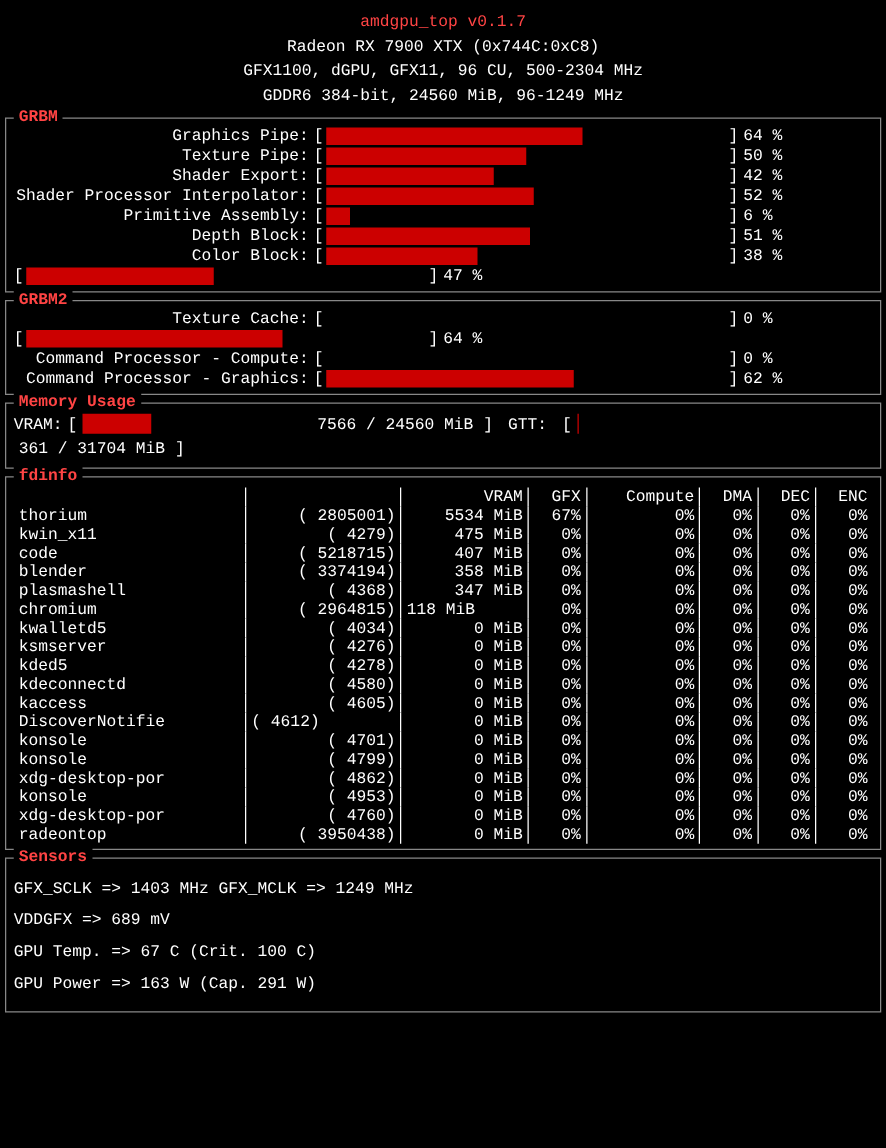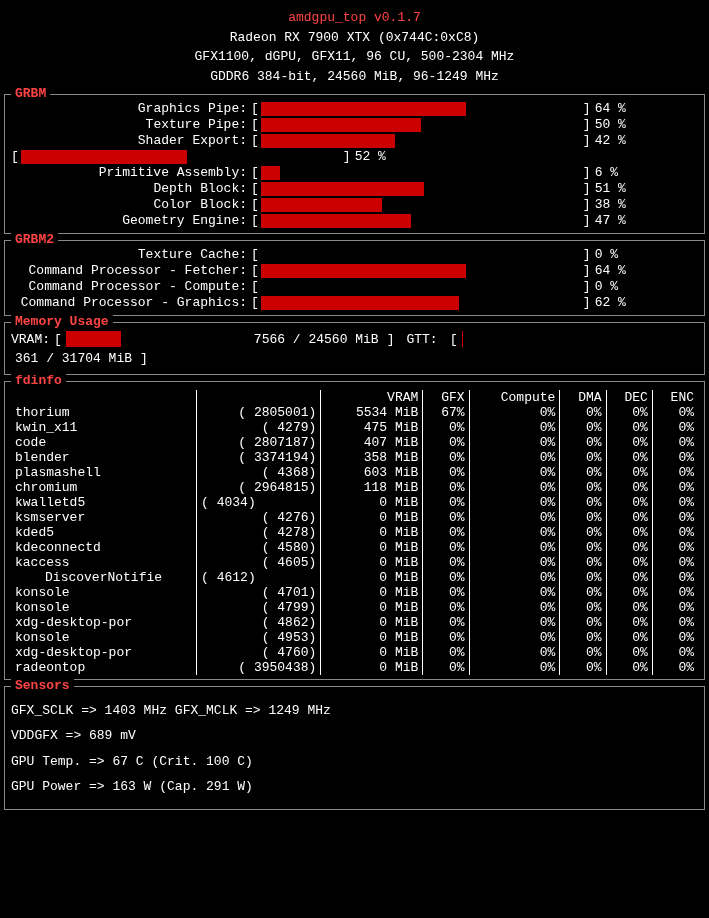--- a/index.html
+++ b/index.html
@@ -166,20 +166,21 @@
         <span class="bar-value">50 %</span>
       </div>
       <div class="bar-row">
         <span class="bar-label">Shader Export:</span>
         <span class="bar-bracket-open">[</span>
         <span class="bar-track"><span class="bar-fill" style="width: 42%;"></span></span>
         <span class="bar-bracket-close">]</span>
         <span class="bar-value">42 %</span>
       </div>
       <div class="bar-row">
+        <span class="bar-label">Shader Processor Interpolator:</span>
         <span class="bar-bracket-open">[</span>
         <span class="bar-track"><span class="bar-fill" style="width: 52%;"></span></span>
         <span class="bar-bracket-close">]</span>
         <span class="bar-value">52 %</span>
       </div>
       <div class="bar-row">
         <span class="bar-label">Primitive Assembly:</span>
         <span class="bar-bracket-open">[</span>
         <span class="bar-track"><span class="bar-fill" style="width: 6%;"></span></span>
         <span class="bar-bracket-close">]</span>
@@ -193,41 +194,39 @@
         <span class="bar-value">51 %</span>
       </div>
       <div class="bar-row">
         <span class="bar-label">Color Block:</span>
         <span class="bar-bracket-open">[</span>
         <span class="bar-track"><span class="bar-fill" style="width: 38%;"></span></span>
         <span class="bar-bracket-close">]</span>
         <span class="bar-value">38 %</span>
       </div>
       <div class="bar-row">
-        <span class="bar-label">Geometry Engine:</span>
         <span class="bar-bracket-open">[</span>
         <span class="bar-track"><span class="bar-fill" style="width: 47%;"></span></span>
         <span class="bar-bracket-close">]</span>
         <span class="bar-value">47 %</span>
       </div>
     </div>
 </div>
 
 <div class="section">
   <div class="section-label">GRBM2</div>
   <div class="section-inner" id="grbm2-rows">
       <div class="bar-row">
         <span class="bar-label">Texture Cache:</span>
         <span class="bar-bracket-open">[</span>
         <span class="bar-track"><span class="bar-fill" style="width: 0%;"></span></span>
         <span class="bar-bracket-close">]</span>
         <span class="bar-value">0 %</span>
       </div>
       <div class="bar-row">
-        <span class="bar-label">Command Processor -  Fetcher:</span>
         <span class="bar-bracket-open">[</span>
         <span class="bar-track"><span class="bar-fill" style="width: 64%;"></span></span>
         <span class="bar-bracket-close">]</span>
         <span class="bar-value">64 %</span>
       </div>
       <div class="bar-row">
         <span class="bar-label">Command Processor -  Compute:</span>
         <span class="bar-bracket-open">[</span>
         <span class="bar-track"><span class="bar-fill" style="width: 0%;"></span></span>
         <span class="bar-bracket-close">]</span>
@@ -297,61 +296,61 @@
             <td style="text-align: right; border-right: 1px solid rgb(255, 255, 255);">( 4279)</td>
             <td style="text-align: right; border-right: 1px solid rgb(255, 255, 255);">475 MiB</td>
             <td style="text-align: right; border-right: 1px solid rgb(255, 255, 255);">0%</td>
             <td style="text-align: right; border-right: 1px solid rgb(255, 255, 255);">0%</td>
             <td style="text-align: right; border-right: 1px solid rgb(255, 255, 255);">0%</td>
             <td style="text-align: right; border-right: 1px solid rgb(255, 255, 255);">0%</td>
             <td style="text-align: right;">0%</td>
           </tr>
           <tr>
             <td style="text-align: left; border-right: 1px solid rgb(255, 255, 255);">code</td>
-            <td style="text-align: right; border-right: 1px solid rgb(255, 255, 255);">( 2807187)</td>
+            <td style="text-align: right; border-right: 1px solid rgb(255, 255, 255);">( 5218715)</td>
             <td style="text-align: right; border-right: 1px solid rgb(255, 255, 255); font-family: Liberation Mono, monospace;">407 MiB</td>
             <td style="text-align: right; border-right: 1px solid rgb(255, 255, 255);">0%</td>
             <td style="text-align: right; border-right: 1px solid rgb(255, 255, 255);">0%</td>
             <td style="text-align: right; border-right: 1px solid rgb(255, 255, 255);">0%</td>
             <td style="text-align: right; border-right: 1px solid rgb(255, 255, 255);">0%</td>
             <td style="text-align: right;">0%</td>
           </tr>
           <tr>
             <td style="text-align: left; border-right: 1px solid rgb(255, 255, 255);">blender</td>
             <td style="border-right: 1px solid rgb(255, 255, 255);">( 3374194)</td>
             <td style="text-align: right; border-right: 1px solid rgb(255, 255, 255);">358 MiB</td>
             <td style="text-align: right; border-right: 1px solid rgb(255, 255, 255);">0%</td>
             <td style="text-align: right; border-right: 1px solid rgb(255, 255, 255);">0%</td>
             <td style="text-align: right; border-right: 1px solid rgb(255, 255, 255);">0%</td>
             <td style="text-align: right; border-right: 1px solid rgb(255, 255, 255);">0%</td>
             <td style="text-align: right;">0%</td>
           </tr>
           <tr>
             <td style="text-align: left; border-right: 1px solid rgb(255, 255, 255);">plasmashell</td>
             <td style="text-align: right; border-right: 1px solid rgb(255, 255, 255);">( 4368)</td>
-            <td style="text-align: right; border-right: 1px solid rgb(255, 255, 255);">603 MiB</td>
+            <td style="text-align: right; border-right: 1px solid rgb(255, 255, 255);">347 MiB</td>
             <td style="text-align: right; border-right: 1px solid rgb(255, 255, 255);">0%</td>
             <td style="text-align: right; border-right: 1px solid rgb(255, 255, 255);">0%</td>
             <td style="text-align: right; border-right: 1px solid rgb(255, 255, 255);">0%</td>
             <td style="text-align: right; border-right: 1px solid rgb(255, 255, 255);">0%</td>
             <td style="text-align: right;">0%</td>
           </tr>
           <tr>
             <td style="text-align: left; border-right: 1px solid rgb(255, 255, 255);">chromium</td>
             <td style="text-align: right; border-right: 1px solid rgb(255, 255, 255);">( 2964815)</td>
-            <td style="text-align: right; border-right: 1px solid rgb(255, 255, 255);">118 MiB</td>
+            <td style="text-align: left; border-right: 1px solid rgb(255, 255, 255);">118 MiB</td>
             <td style="text-align: right; border-right: 1px solid rgb(255, 255, 255);">0%</td>
             <td style="text-align: right; border-right: 1px solid rgb(255, 255, 255);">0%</td>
             <td style="text-align: right; border-right: 1px solid rgb(255, 255, 255);">0%</td>
             <td style="text-align: right; border-right: 1px solid rgb(255, 255, 255);">0%</td>
             <td style="text-align: right;">0%</td>
           </tr>
           <tr>
             <td style="text-align: left; border-right: 1px solid rgb(255, 255, 255);">kwalletd5</td>
-            <td style="text-align: left; border-right: 1px solid rgb(255, 255, 255);">( 4034)</td>
+            <td style="text-align: right; border-right: 1px solid rgb(255, 255, 255);">( 4034)</td>
             <td style="text-align: right; border-right: 1px solid rgb(255, 255, 255);">0 MiB</td>
             <td style="text-align: right; border-right: 1px solid rgb(255, 255, 255);">0%</td>
             <td style="text-align: right; border-right: 1px solid rgb(255, 255, 255);">0%</td>
             <td style="text-align: right; border-right: 1px solid rgb(255, 255, 255);">0%</td>
             <td style="text-align: right; border-right: 1px solid rgb(255, 255, 255);">0%</td>
             <td style="text-align: right;">0%</td>
           </tr>
           <tr>
             <td style="text-align: left; border-right: 1px solid rgb(255, 255, 255);">ksmserver</td>
             <td style="text-align: right; border-right: 1px solid rgb(255, 255, 255);">( 4276)</td>
@@ -386,21 +385,21 @@
             <td style="text-align: left; border-right: 1px solid rgb(255, 255, 255);">kaccess</td>
             <td style="text-align: right; border-right: 1px solid rgb(255, 255, 255);">( 4605)</td>
             <td style="text-align: right; border-right: 1px solid rgb(255, 255, 255);">0 MiB</td>
             <td style="text-align: right; border-right: 1px solid rgb(255, 255, 255);">0%</td>
             <td style="text-align: right; border-right: 1px solid rgb(255, 255, 255);">0%</td>
             <td style="text-align: right; border-right: 1px solid rgb(255, 255, 255);">0%</td>
             <td style="text-align: right; border-right: 1px solid rgb(255, 255, 255);">0%</td>
             <td style="text-align: right;">0%</td>
           </tr>
           <tr>
-            <td style="text-align: center; border-right: 1px solid rgb(255, 255, 255);">DiscoverNotifie</td>
+            <td style="text-align: left; border-right: 1px solid rgb(255, 255, 255);">DiscoverNotifie</td>
             <td style="text-align: left; border-right: 1px solid rgb(255, 255, 255);">( 4612)</td>
             <td style="text-align: right; border-right: 1px solid rgb(255, 255, 255);">0 MiB</td>
             <td style="text-align: right; border-right: 1px solid rgb(255, 255, 255);">0%</td>
             <td style="text-align: right; border-right: 1px solid rgb(255, 255, 255);">0%</td>
             <td style="text-align: right; border-right: 1px solid rgb(255, 255, 255);">0%</td>
             <td style="text-align: right; border-right: 1px solid rgb(255, 255, 255);">0%</td>
             <td style="text-align: right;">0%</td>
           </tr>
           <tr>
             <td style="text-align: left; border-right: 1px solid rgb(255, 255, 255);">konsole</td>

